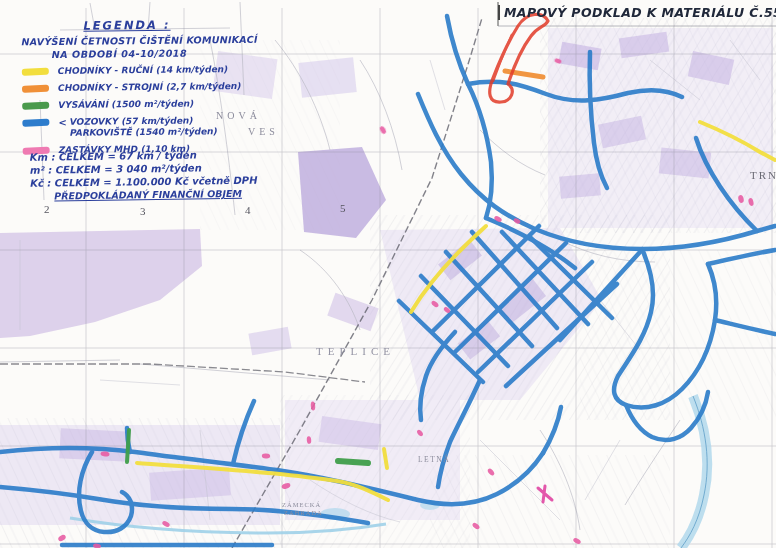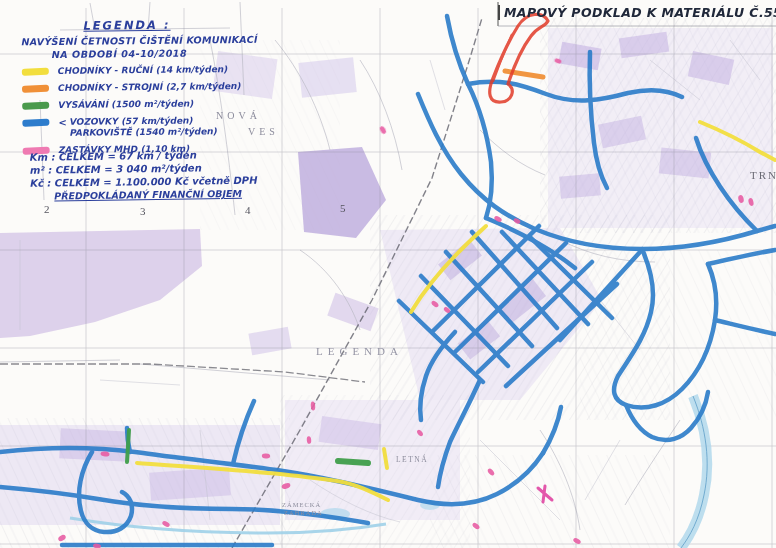--- a/index.html
+++ b/index.html
@@ -221,24 +221,24 @@
 
 <div id="totals">
   <div class="total-line ink">Km : CELKEM = 67 km / týden</div>
   <div class="total-line ink">m² : CELKEM = 3 040 m²/týden</div>
   <div class="total-line ink">Kč : CELKEM = 1.100.000 Kč včetně DPH</div>
   <div id="totals-note" class="ink">PŘEDPOKLÁDANÝ FINANČNÍ OBJEM</div>
 </div>
 
 <div class="maplabel" style="left:216px;top:110px;font-size:10px;letter-spacing:4px;">NOVÁ</div>
 <div class="maplabel" style="left:248px;top:126px;font-size:10px;letter-spacing:4px;">VES</div>
-<div class="maplabel" style="left:316px;top:345px;font-size:11px;letter-spacing:5px;color:#9494a4;">LEGENDA</div>
+<div class="maplabel" style="left:316px;top:345px;font-size:11px;letter-spacing:5px;color:#9494a4;">TEPLICE</div>
 <div class="maplabel" style="left:750px;top:169px;font-size:11px;letter-spacing:2px;color:#6a6a74;">TRN</div>
 <div class="maplabel" style="left:476px;top:551px;font-size:9.5px;letter-spacing:2px;">PROSETICE</div>
-<div class="maplabel" style="left:396px;top:455px;font-size:7.5px;letter-spacing:1.5px;">LETNÁ</div>
+<div class="maplabel" style="left:418px;top:455px;font-size:7.5px;letter-spacing:1.5px;">LETNÁ</div>
 <div class="maplabel" style="left:282px;top:501px;font-size:6.5px;letter-spacing:1px;">ZÁMECKÁ</div>
 <div class="maplabel" style="left:284px;top:509px;font-size:6.5px;letter-spacing:1px;">ZAHRADA</div>
 
 <div class="gridnum" style="left:44px;top:203px;">2</div>
 <div class="gridnum" style="left:140px;top:205px;">3</div>
 <div class="gridnum" style="left:245px;top:204px;">4</div>
 <div class="gridnum" style="left:340px;top:202px;">5</div>
 
 </div>
 

